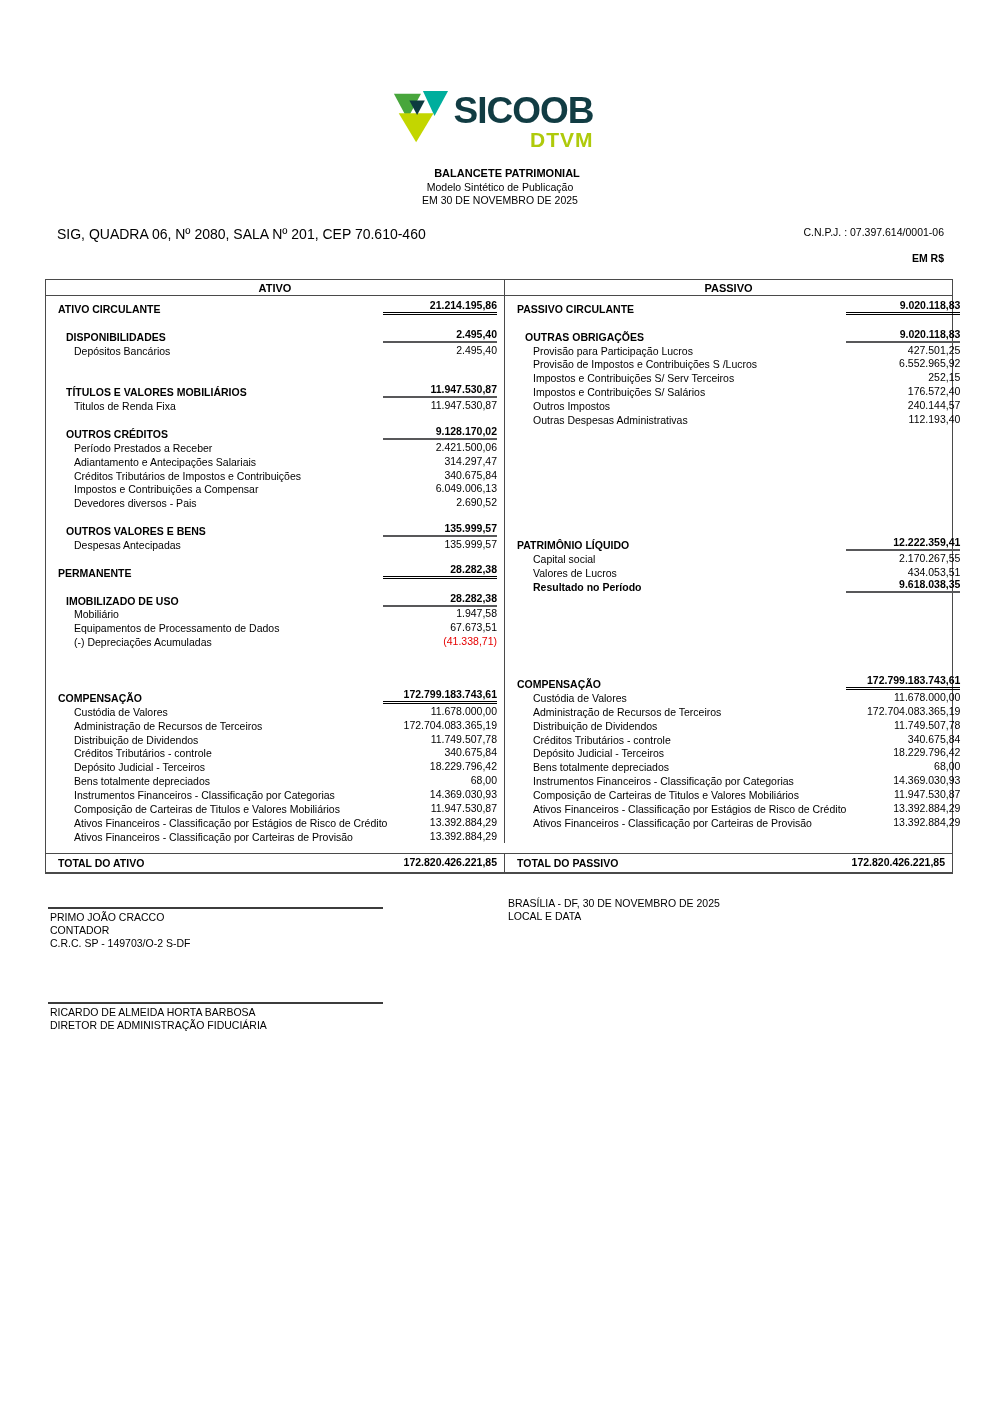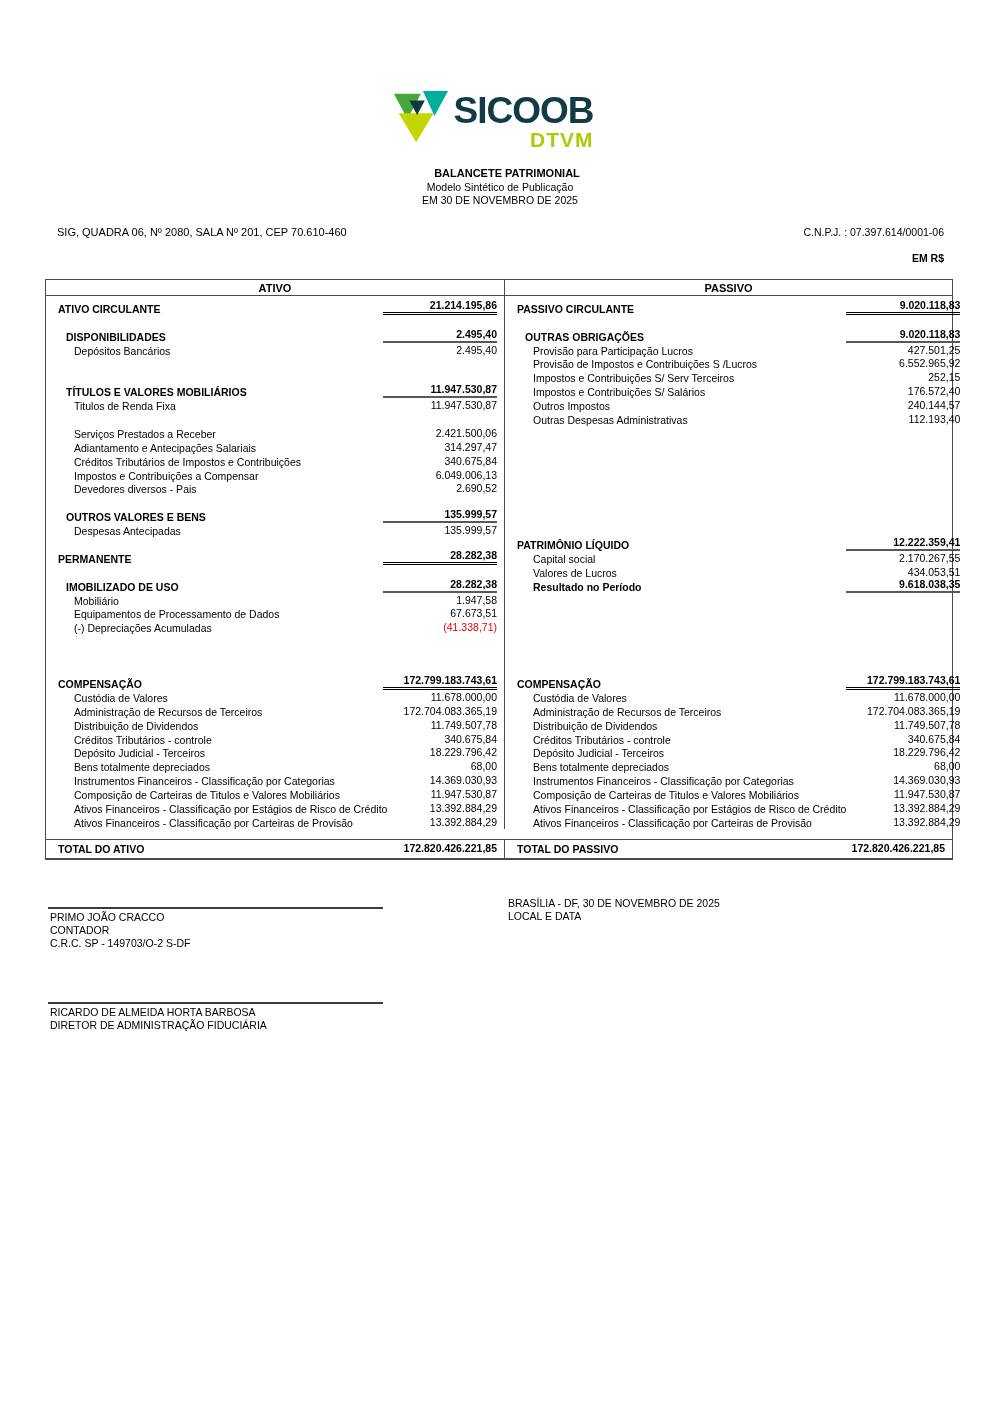--- a/index.html
+++ b/index.html
@@ -16,21 +16,21 @@
   .wordmark{display:flex;flex-direction:column;align-items:flex-end;margin-top:6px;}
   .brand{font-size:37px;font-weight:800;letter-spacing:-1px;line-height:34px;color:var(--brand-dark);}
   .brand-sub{font-size:21px;font-weight:bold;letter-spacing:1px;line-height:22px;color:var(--brand-lime);margin-top:1px;}
 
   
   .titleblock{top:167px;left:0;width:1000px;text-align:center;line-height:13.5px;}
   .t1{font-size:11px;font-weight:bold;margin-left:14px;}
   .t2,.t3{font-size:10.5px;}
 
   
-  .address{top:226px;left:57px;font-size:11px;}
+  .address{top:226px;left:57px;font-size:14px;}
   .cnpj{top:226px;right:56px;font-size:10.5px;}
   .emrs{top:252px;right:56px;font-size:10.5px;font-weight:bold;}
 
   
   .bsheet{
     left:45px;top:279px;width:908px;
     border:1.5px solid #4a4a4a;border-bottom-width:2.5px;box-sizing:border-box;
   }
   .thead{display:flex;height:15px;border-bottom:1.5px solid #4a4a4a;}
   .thcell{font-size:11px;font-weight:bold;display:flex;align-items:center;justify-content:center;}
@@ -117,21 +117,25 @@
         <div class="trow">
           <span class="lbl i1 b">TÍTULOS E VALORES MOBILIÁRIOS</span>
           <span class="val b us">11.947.530,87</span>
         </div>
         <div class="trow">
           <span class="lbl i2">Titulos de Renda Fixa</span>
           <span class="val">11.947.530,87</span>
         </div>
         <div class="trow"></div>
         <div class="trow">
-          <span class="lbl i2">Serviços Prestados a Receber</span>
+          <span class="lbl i1 b">OUTROS CRÉDITOS</span>
+          <span class="val b us">9.128.170,02</span>
+        </div>
+        <div class="trow">
+          <span class="lbl i2">Período Prestados a Receber</span>
           <span class="val">2.421.500,06</span>
         </div>
         <div class="trow">
           <span class="lbl i2">Adiantamento e Antecipações Salariais</span>
           <span class="val">314.297,47</span>
         </div>
         <div class="trow">
           <span class="lbl i2">Créditos Tributários de Impostos e Contribuições</span>
           <span class="val">340.675,84</span>
         </div>

